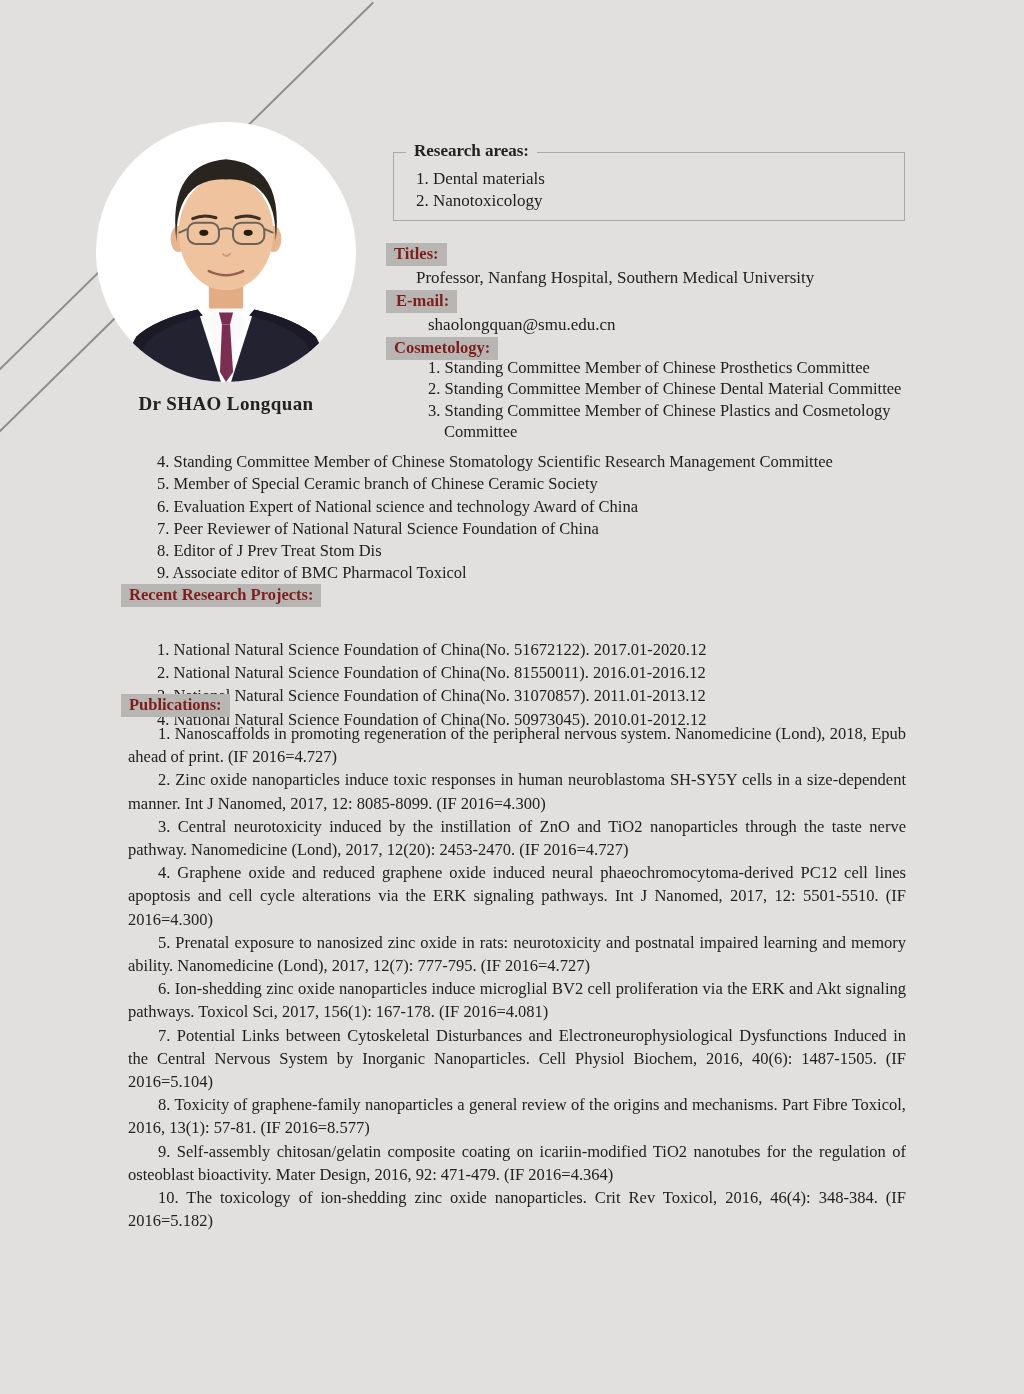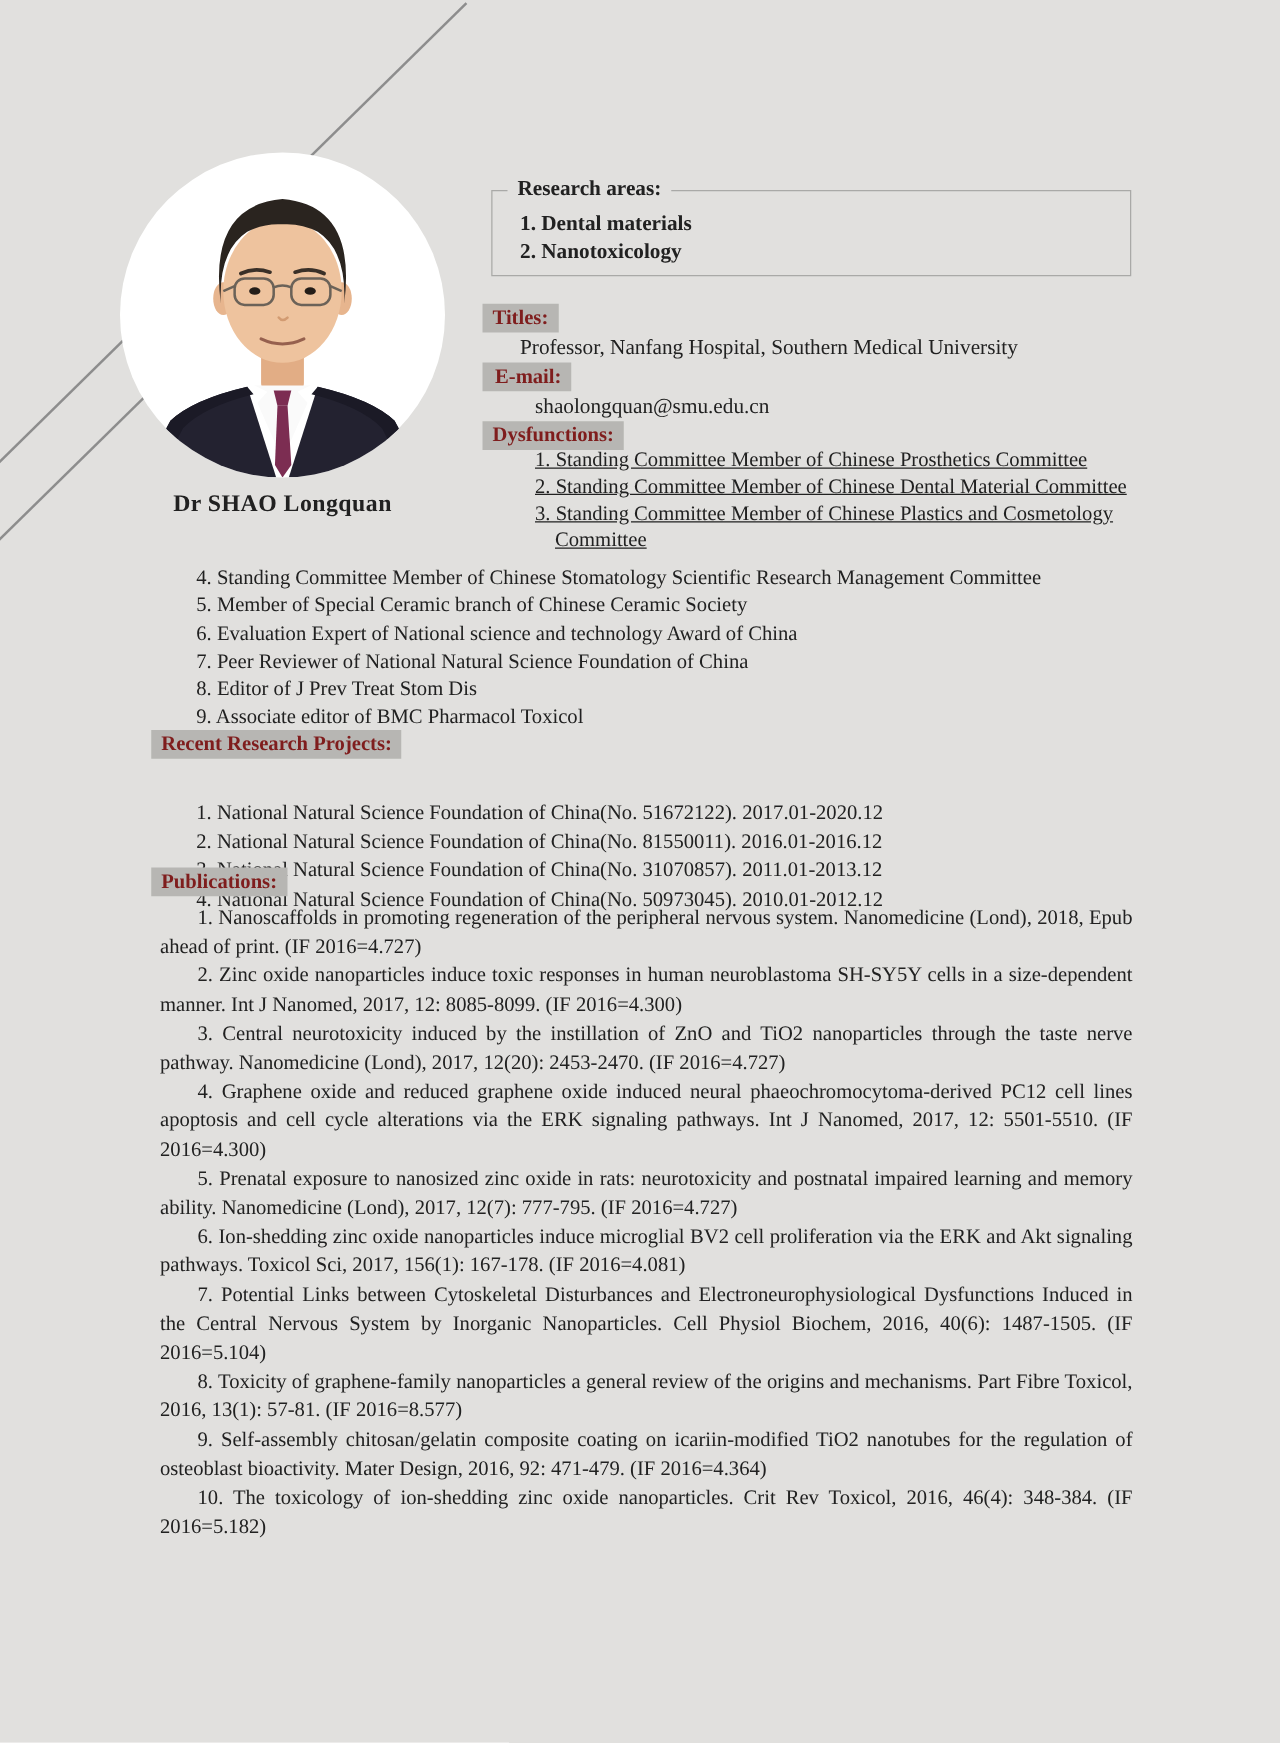--- a/index.html
+++ b/index.html
@@ -36,21 +36,21 @@
   
   .research-box{
     position:absolute;left:393px;top:152px;width:510px;height:67px;
     border:1px solid #a9a9a7;z-index:1;
   }
   .box-label{
     position:absolute;left:12px;top:-12px;
     background:#e1e0de;padding:0 8px;
     font-weight:bold;font-size:17px;
   }
-  .box-items{padding:15px 0 0 22px;font-size:17px;line-height:21.5px;font-weight:bold;}
+  .box-items{padding:15px 0 0 22px;font-size:17px;line-height:21.5px;}
 
   
   .hl{
     position:absolute;background:#b7b6b3;color:#7f1d1d;
     font-weight:bold;font-size:16.5px;padding:1px 8px 2px 8px;
     white-space:nowrap;
   }
   .lbl-titles{left:386px;top:243px;}
   .lbl-email {left:386px;top:290px;padding-left:10px;}
   .lbl-assoc {left:386px;top:337px;}
@@ -58,21 +58,21 @@
   .lbl-pubs  {left:121px;top:694px;}
 
   .val{position:absolute;font-size:17px;white-space:nowrap;}
   .val-titles{left:416px;top:268px;}
   .val-email {left:428px;top:315px;}
 
   .assoc-right{
     position:absolute;left:428px;top:357px;width:516px;
     font-size:16.5px;line-height:21.4px;
   }
-  .assoc-right .hang{padding-left:16px;text-indent:-16px;text-decoration:underline;}
+  .assoc-right .hang{padding-left:16px;text-indent:-16px;}
 
   .assoc-full{
     position:absolute;left:157px;top:451px;width:790px;
     font-size:16.5px;line-height:22.3px;
   }
   .projects-list{
     position:absolute;left:157px;top:607px;width:790px;
     font-size:16.5px;line-height:23.2px;margin-top:31px;
   }
   .pubs{
@@ -143,21 +143,21 @@
       <div>2. Nanotoxicology</div>
     </div>
   </div>
 
   <span class="hl lbl-titles">Titles:</span>
   <div class="val val-titles">Professor, Nanfang Hospital, Southern Medical University</div>
 
   <span class="hl lbl-email">E-mail:</span>
   <div class="val val-email">shaolongquan@smu.edu.cn</div>
 
-  <span class="hl lbl-assoc">Dysfunctions:</span>
+  <span class="hl lbl-assoc">Cosmetology:</span>
   <div class="assoc-right">
     <div class="hang">1. Standing Committee Member of Chinese Prosthetics Committee</div>
     <div class="hang">2. Standing Committee Member of Chinese Dental Material Committee</div>
     <div class="hang">3. Standing Committee Member of Chinese Plastics and Cosmetology Committee</div>
   </div>
 
   <div class="assoc-full">
     <div>4. Standing Committee Member of Chinese Stomatology Scientific Research Management Committee</div>
     <div>5. Member of Special Ceramic branch of Chinese Ceramic Society</div>
     <div>6. Evaluation Expert of National science and technology Award of China</div>

